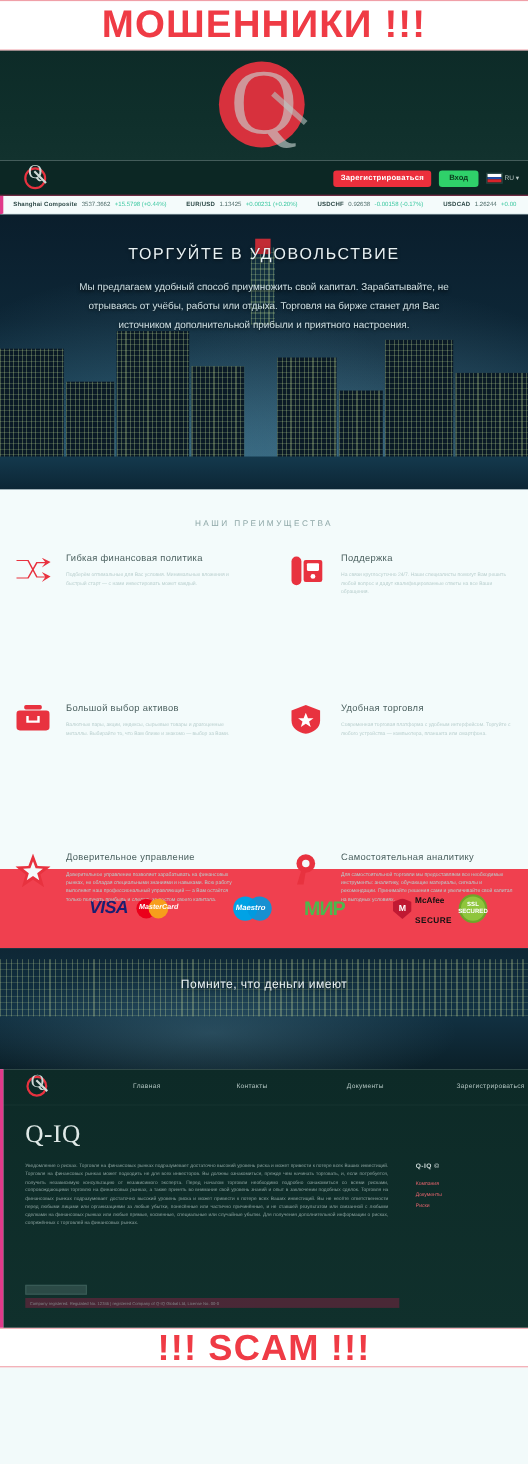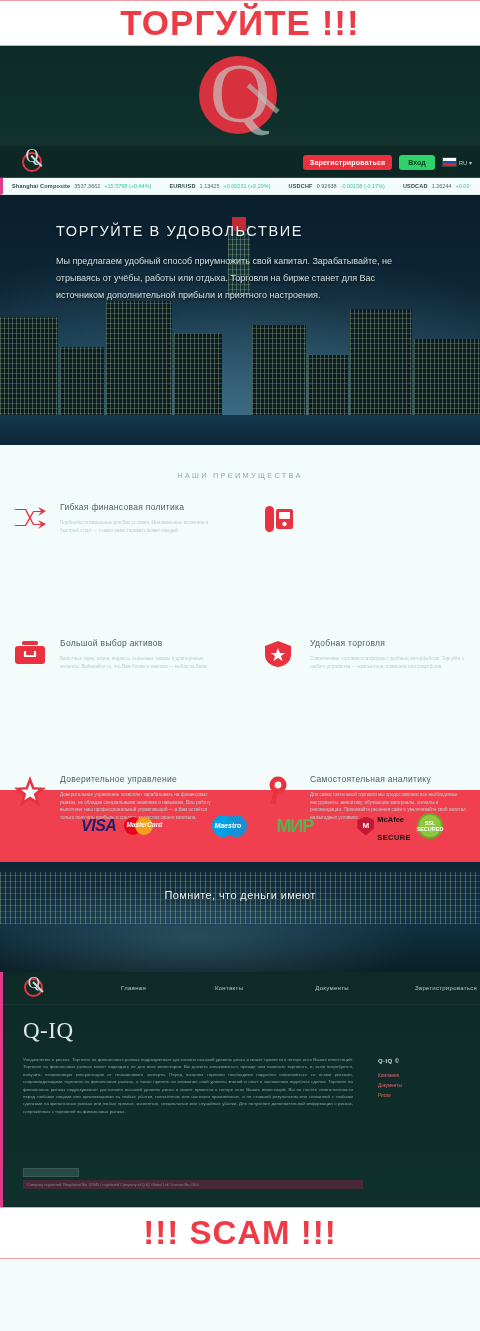--- a/index.html
+++ b/index.html
@@ -10,21 +10,21 @@
   }
 
   
   .scam-banner {
     width: 480px; background: #ffffff;
     display: flex; align-items: center; justify-content: center;
     border-top: 1px solid #f0a0a8;
     border-bottom: 1px solid #f0a0a8;
   }
   .scam-banner-top { height: 46px; }
-  .scam-banner-bottom { height: 52px; }
+  .scam-banner-bottom { height: 36px; }
   .scam-text {
     color: #ef3b45; font-weight: bold;
     letter-spacing: 1px; white-space: nowrap;
     font-family: "Liberation Sans", sans-serif;
   }
   .scam-text-top { font-size: 35px; }
   .scam-text-bottom { font-size: 33px; }
 
   
   .top-dark {
@@ -130,21 +130,21 @@
   }
   .hero-tower {
     position:absolute; left:228px; bottom:150px; width:22px; height:70px;
     background:#13303f;
   }
   .hero-tower-top {
     position:absolute; left:232px; bottom:214px; width:14px; height:14px;
     background:#c22b35;
   }
   .hero-content {
-    position:absolute; left:0; right:0; top: 28px; z-index:3;
+    position:absolute; left:0; right:0; top: 28px; text-align:center; z-index:3;
     padding: 0 56px;
   }
   .hero-title {
     color:#e9f2f4; font-size:14.5px; letter-spacing:1.6px; font-weight:normal;
     text-shadow:0 1px 3px rgba(0,0,0,.6);
   }
   .hero-sub {
     margin-top: 14px; color:#cfe0e4; font-size:9px; line-height:17px;
     text-shadow:0 1px 3px rgba(0,0,0,.75);
   }
@@ -270,21 +270,21 @@
     margin-top: 3px; width: 340px; height: 9px;
     background: #7a2340; opacity:.55;
     display:flex; align-items:center; padding-left:4px;
   }
   .f-lic-text { font-size:3.8px; color:#d8c0ca; white-space:nowrap; }
 </style>
 </head>
 <body>
 
 <div class="scam-banner scam-banner-top">
-  <span class="scam-text scam-text-top">ТОРГУЙТЕ !!!</span>
+  <span class="scam-text scam-text-top">МОШЕННИКИ !!!</span>
 </div>
 
 <div class="top-dark">
   <div class="bigq-wrap">
     <div class="bigq-red"></div>
     <div class="bigq-letter">Q</div>
     <div class="bigq-tail"></div>
   </div>
 </div>
 
@@ -386,20 +386,24 @@
     </div>
 
     <div class="adv-cell">
       <div class="adv-icon">
         <svg width="30" height="30" viewBox="0 0 30 30" fill="#e8323f">
           <rect x="1" y="2" width="9" height="26" rx="4.5"></rect>
           <rect x="12" y="5" width="17" height="20" rx="2"></rect>
           <rect x="15" y="8" width="11" height="7" rx="1" fill="#fff"></rect>
           <circle cx="20.5" cy="20" r="2.2" fill="#fff"></circle>
         </svg>
+      </div>
+      <div class="adv-body">
+        <div class="adv-h">Поддержка</div>
+        <div class="adv-p">На связи круглосуточно 24/7. Наши специалисты помогут Вам решить любой вопрос и дадут квалифицированные ответы на все Ваши обращения.</div>
       </div>
     </div>
 
     <div class="adv-cell">
       <div class="adv-icon">
         <svg width="32" height="26" viewBox="0 0 32 26" fill="#e8323f">
           <rect x="8" y="1" width="16" height="4" rx="1.5"></rect>
           <rect x="1" y="6" width="30" height="18" rx="3"></rect>
           <path d="M11 11 L11 16 L21 16 L21 11" stroke="#fff" stroke-width="2.2" fill="none"></path>
         </svg>

